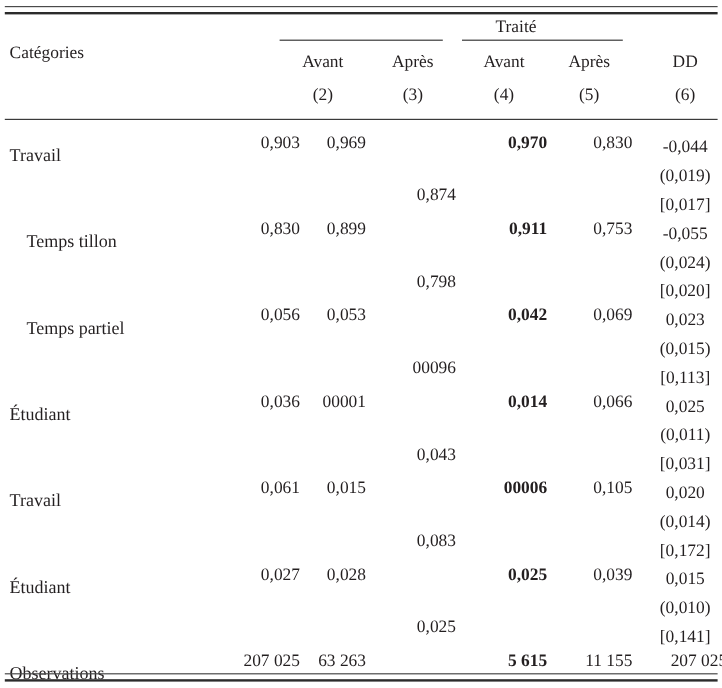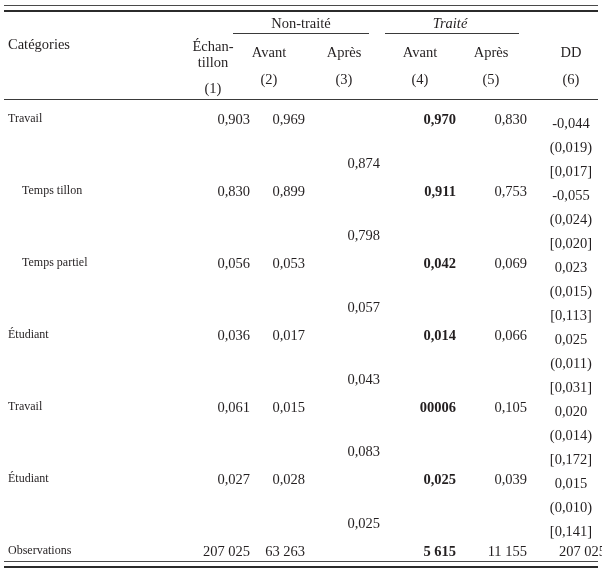--- a/index.html
+++ b/index.html
@@ -80,21 +80,21 @@
   }
   .group-label {
     position: absolute;
     top: 15px;
     font-size: 14.5px;
     text-align: center;
     line-height: 17px;
     white-space: nowrap;
   }
   .group-untreated { left: 233px; width: 136px; }
-  .group-treated { left: 383px; width: 134px; font-style: italic; }
+  .group-treated { left: 363px; width: 134px; }
 
   .col-head {
     position: absolute;
     font-size: 14.5px;
     text-align: center;
     line-height: 15.5px;
     white-space: nowrap;
   }
   .col-head .num {
     display: block;
@@ -129,22 +129,22 @@
     top: 99px;
     width: 602px;
   }
   .row {
     position: absolute;
     left: 0;
     width: 602px;
   }
   .row-label {
     position: absolute;
-    top: 0;
-    font-size: 12px;
+    top: 11px;
+    font-size: 15px;
     white-space: nowrap;
   }
   .row-label.indent { left: 22px; }
   .row-label.flush { left: 8px; }
 
   .cell {
     position: absolute;
     top: 0;
     font-size: 14.5px;
     text-align: right;
@@ -174,31 +174,25 @@
 
 <div class="table-wrap">
 
   <div class="rule rule-top-thin"></div>
   <div class="rule rule-top-thick"></div>
 
   <div class="header">
 
     <div class="head-categories">Catégories</div>
 
-    <div class="group-label group-untreated">Non-traité</div>
     <div class="group-label group-treated">Traité</div>
 
     <div class="rule rule-span rule-span-untreated"></div>
     <div class="rule rule-span rule-span-treated"></div>
 
-    <div class="col-head head-sample">
-      <span class="lbl">Échan-</span>
-      <span class="lbl">tillon</span>
-      <span class="num">(1)</span>
-    </div>
 
     <div class="col-head head-c2">
       <span>Avant</span>
       <span class="num">(2)</span>
     </div>
 
     <div class="col-head head-c3">
       <span>Après</span>
       <span class="num">(3)</span>
     </div>
@@ -246,33 +240,33 @@
         <div class="dd-stack">
           <span>-0,055</span>
           <span>(0,024)</span>
           <span>[0,020]</span>
         </div>
       </div>
       <div class="row" style="top: 156px;">
         <div class="row-label indent">Temps partiel</div>
         <div class="cell c1">0,056</div>
         <div class="cell c2">0,053</div>
-        <div class="cell c3">0,057</div>
+        <div class="cell c3">00096</div>
         <div class="cell c4">0,042</div>
         <div class="cell c5">0,069</div>
         <div class="dd-stack">
           <span>0,023</span>
           <span>(0,015)</span>
           <span>[0,113]</span>
         </div>
       </div>
       <div class="row" style="top: 228px;">
         <div class="row-label flush">Étudiant</div>
         <div class="cell c1">0,036</div>
-        <div class="cell c2">0,017</div>
+        <div class="cell c2">00001</div>
         <div class="cell c3">0,043</div>
         <div class="cell c4">0,014</div>
         <div class="cell c5">0,066</div>
         <div class="dd-stack">
           <span>0,025</span>
           <span>(0,011)</span>
           <span>[0,031]</span>
         </div>
       </div>
       <div class="row" style="top: 300px;">

